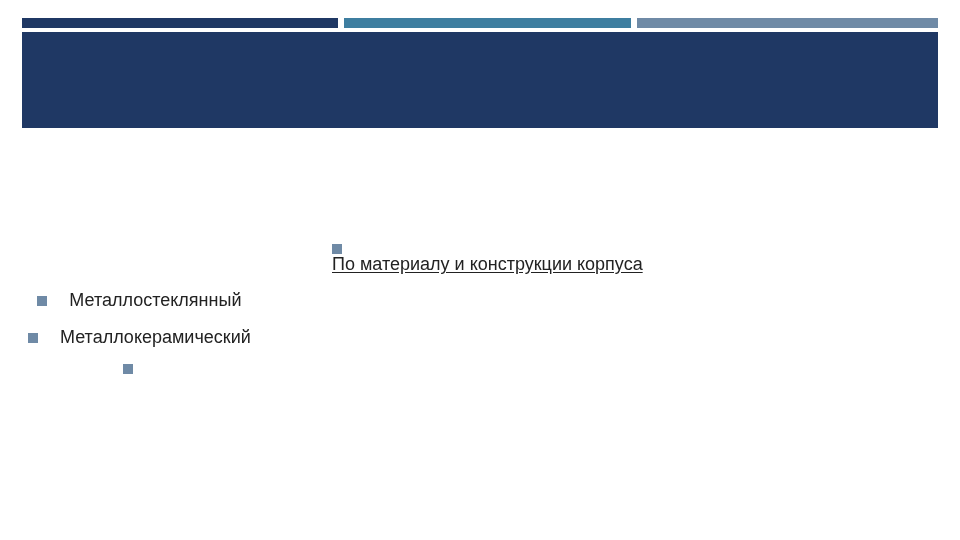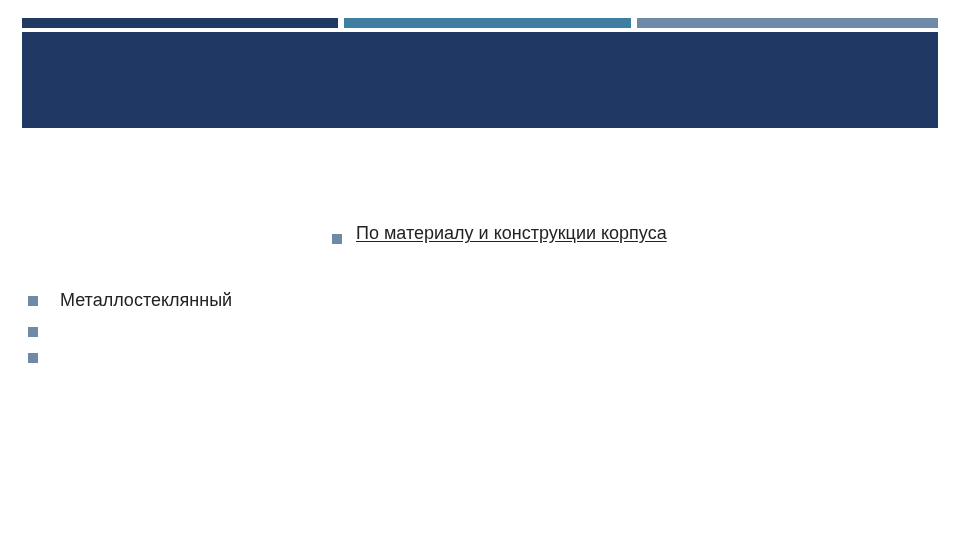--- a/index.html
+++ b/index.html
@@ -32,24 +32,25 @@
     top: 32px;
     left: 22px;
     right: 22px;
     height: 96px;
     background: #1f3864;
   }
 
   
   .heading-line {
     position: absolute;
-    top: 223px;
+    top: 244px;
     left: 332px;
     display: flex;
-    align-items: flex-end;
+    align-items: flex-start;
+    flex-direction: column;
   }
   .heading-bullet {
     width: 10px; height: 10px;
     background: #6f8aa6;
     margin-right: 14px;
     flex: 0 0 auto;
   }
   .heading-text {
     font-size: 18px;
     color: #222;
@@ -60,20 +61,21 @@
   
   .body-list {
     position: absolute;
     top: 290px;
     left: 28px;
   }
   .body-item {
     display: flex;
     align-items: center;
     margin-bottom: 16px;
+    justify-content: center;
   }
   .body-bullet {
     width: 10px; height: 10px;
     background: #6f8aa6;
     margin-right: 22px;
     flex: 0 0 auto;
   }
   .body-text {
     font-size: 18px;
     color: #222;
@@ -97,19 +99,20 @@
     <div class="heading-text">По материалу и конструкции корпуса</div>
   </div>
 
   <div class="body-list">
     <div class="body-item">
       <div class="body-bullet"></div>
       <div class="body-text">Металлостеклянный</div>
     </div>
     <div class="body-item">
       <div class="body-bullet"></div>
+      <div class="body-text">Металлокерамический</div>
     </div>
     <div class="body-item">
       <div class="body-bullet"></div>
     </div>
   </div>
 
 </div>
 
 </body></html>

